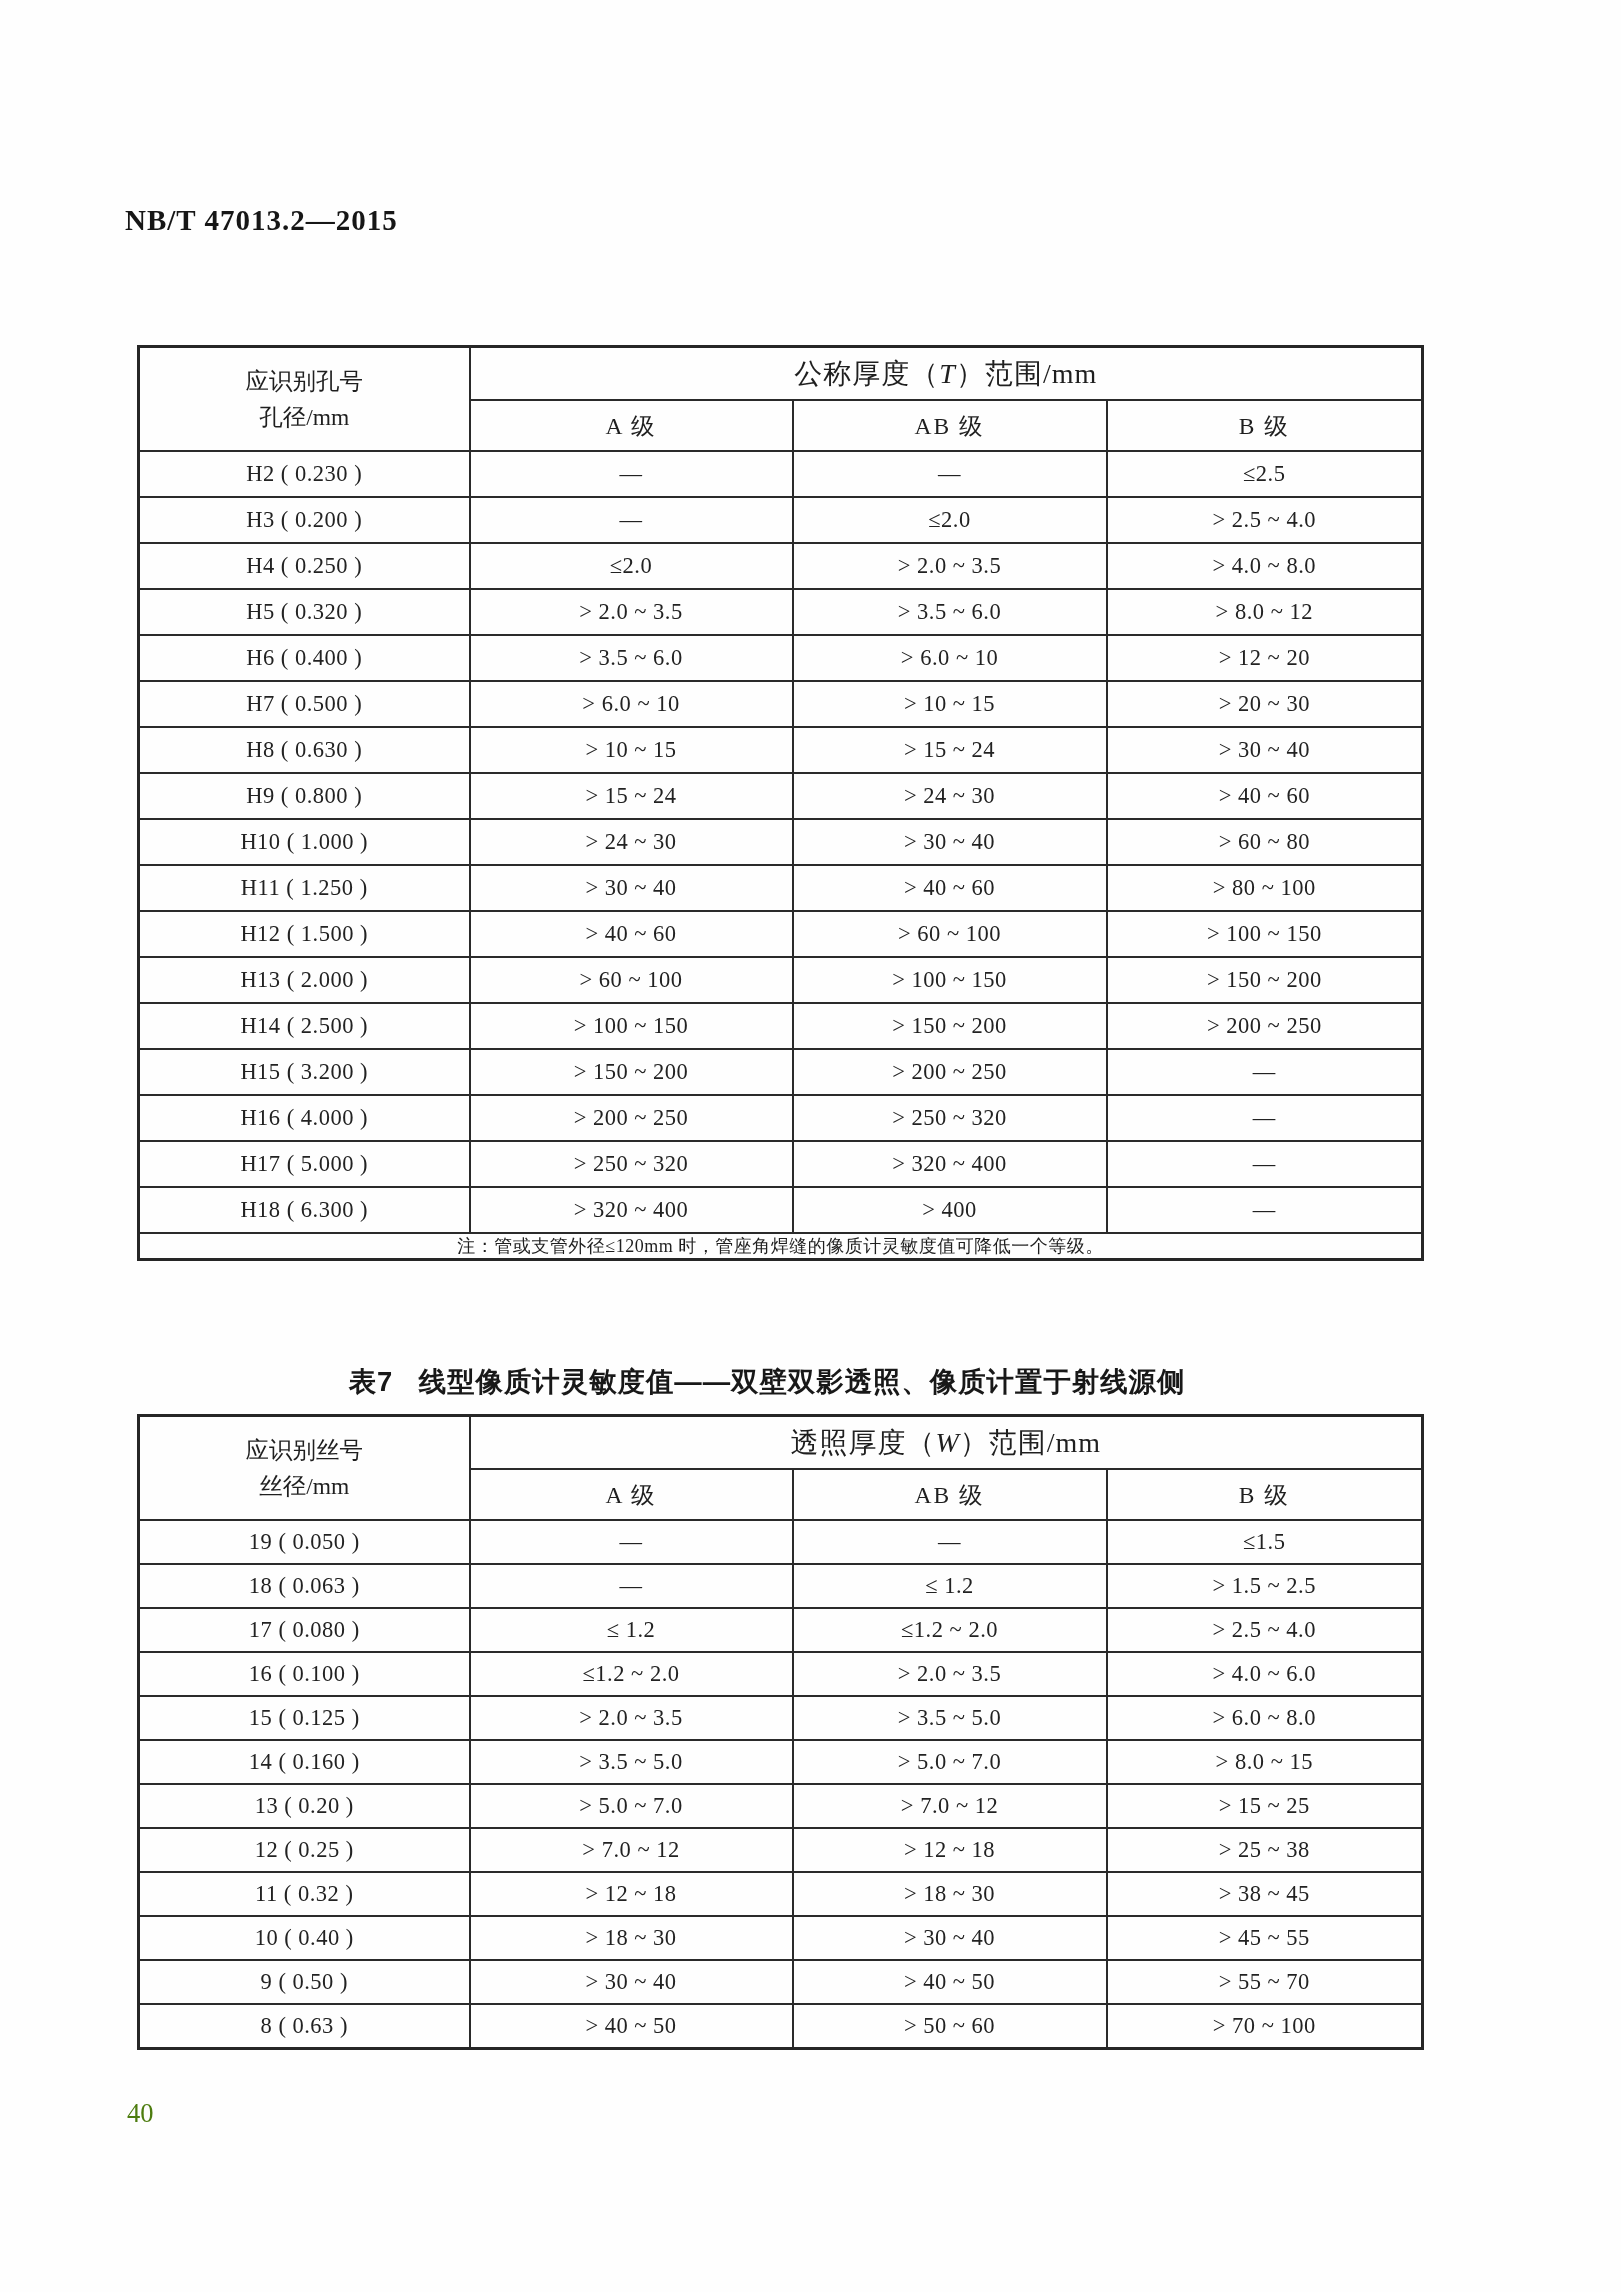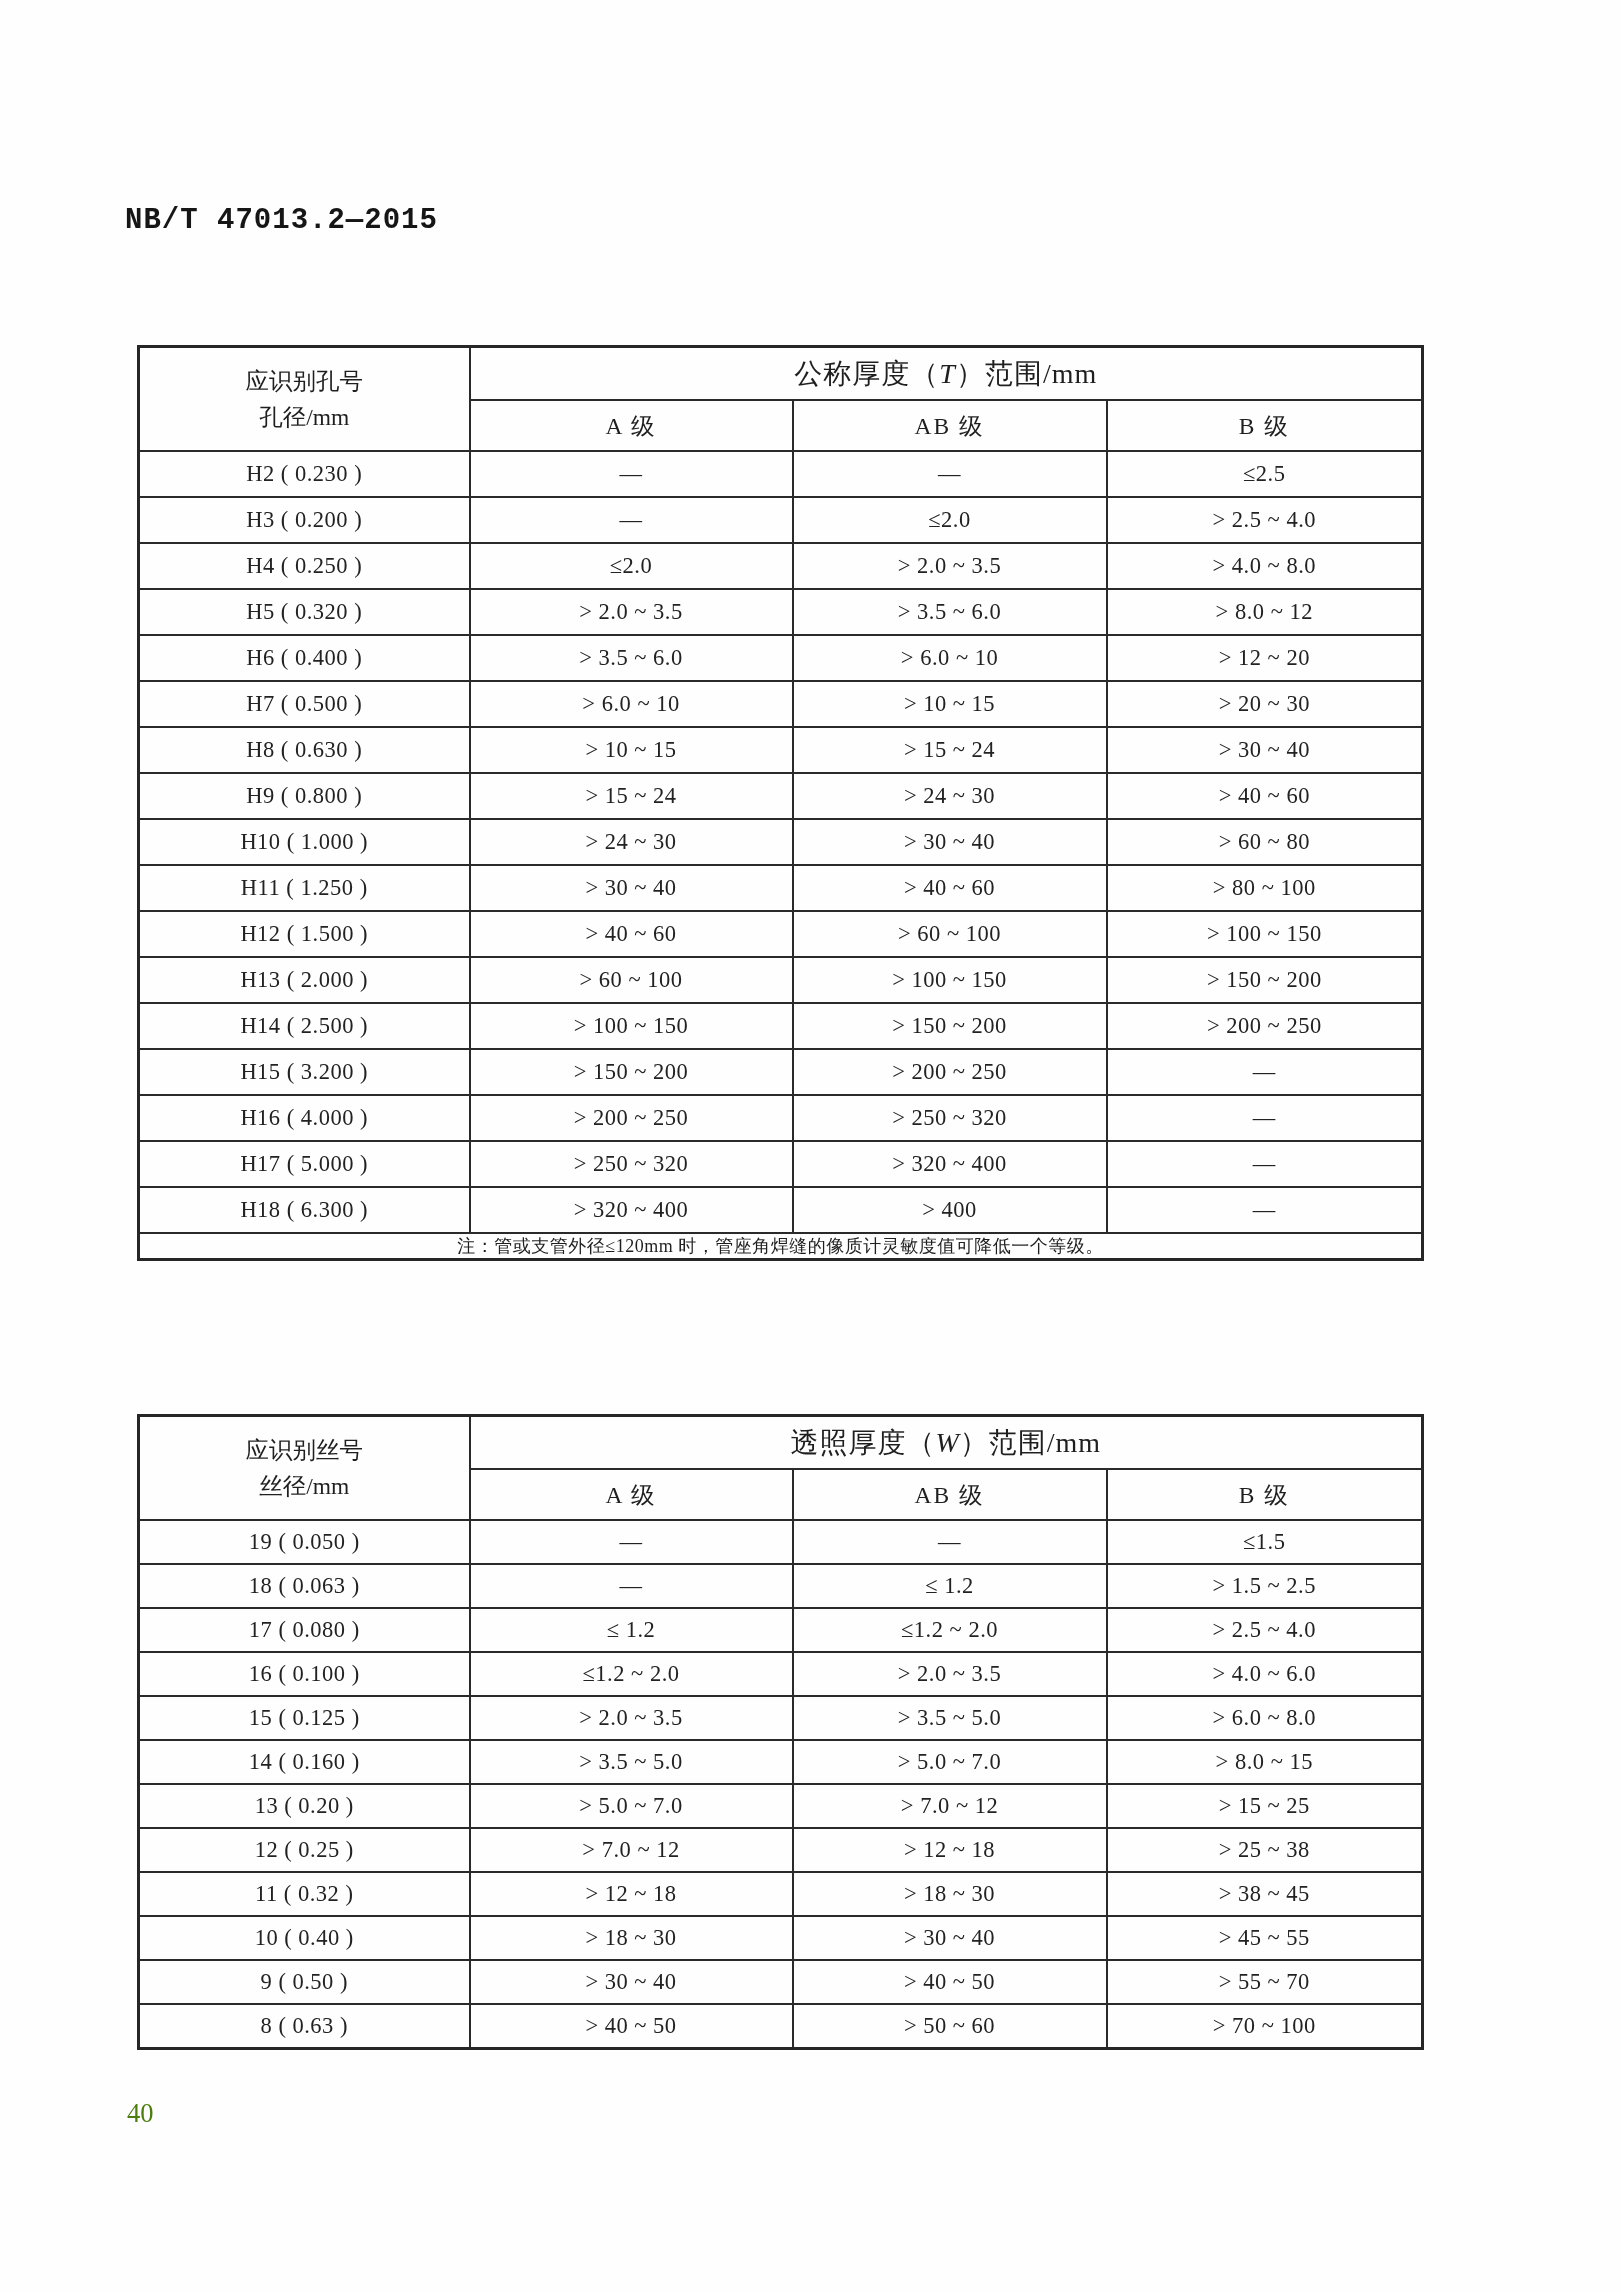--- a/index.html
+++ b/index.html
@@ -6,21 +6,21 @@
   .page {
     position:relative;
     width:1621px; height:2293px;
     background:#fefefe;
     font-family:"Liberation Serif","DejaVu Serif",serif;
     color:#1f1f1f;
     overflow:hidden;
   }
   .doc-code {
     position:absolute; left:125px; top:204px;
-    font-family:Liberation Mono, monospace;
+    font-family:Liberation Serif, serif;
     font-weight:700; font-size:29px; letter-spacing:1px;
     color:#161616;
   }
   .tbl-title {
     position:absolute; left:125px; width:1284px;
     text-align:center;
     font-family:"Liberation Sans","DejaVu Sans",sans-serif;
     font-weight:700; font-size:27.4px; letter-spacing:1px;
     color:#181818;
   }
@@ -203,20 +203,23 @@
           <td>—</td>
         </tr>
       </tbody>
     <tfoot>
       <tr>
         <td colspan="4" class="note-cell">注：管或支管外径≤120mm 时，管座角焊缝的像质计灵敏度值可降低一个等级。</td>
       </tr>
     </tfoot>
   </table>
 
+  <div class="tbl-title" id="t7-title">
+    <span class="title-label">表7</span><span>线型像质计灵敏度值——双壁双影透照、像质计置于射线源侧</span>
+  </div>
 
   <table class="grid" id="table7">
     <colgroup>
       <col style="width:331px">
         <col style="width:323px">
         <col style="width:314px">
         <col style="width:316px">
     </colgroup>
     <thead>
       <tr>

